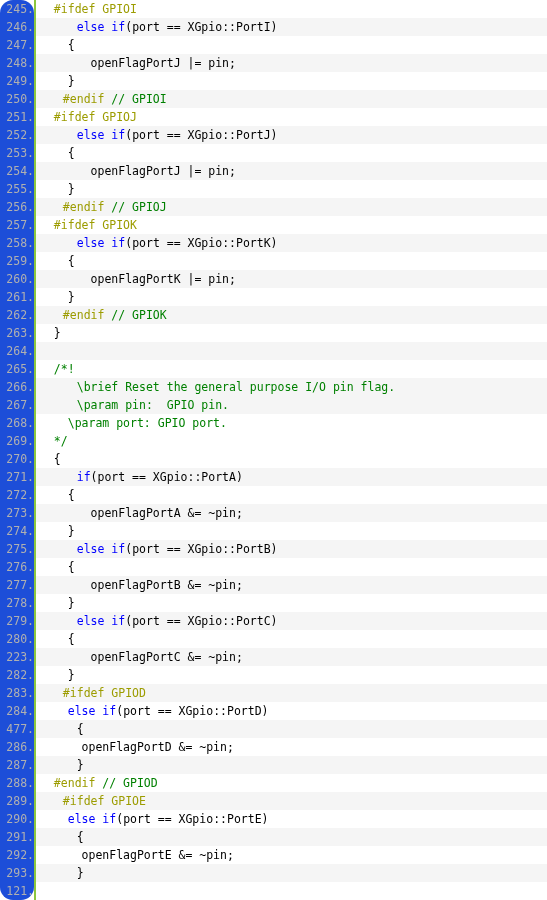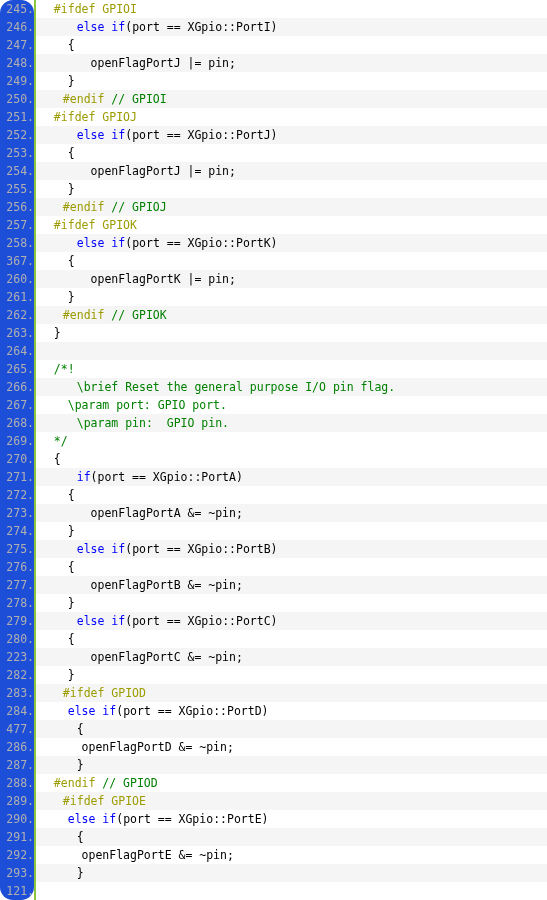--- a/index.html
+++ b/index.html
@@ -56,21 +56,21 @@
       <div class="ln">249.</div>
       <div class="ln">250.</div>
       <div class="ln">251.</div>
       <div class="ln">252.</div>
       <div class="ln">253.</div>
       <div class="ln">254.</div>
       <div class="ln">255.</div>
       <div class="ln">256.</div>
       <div class="ln">257.</div>
       <div class="ln">258.</div>
-      <div class="ln">367.</div>
+      <div class="ln">259.</div>
       <div class="ln">260.</div>
       <div class="ln">261.</div>
       <div class="ln">262.</div>
       <div class="ln">263.</div>
       <div class="ln">264.</div>
       <div class="ln">265.</div>
       <div class="ln">266.</div>
       <div class="ln">267.</div>
       <div class="ln">268.</div>
       <div class="ln">269.</div>
@@ -116,22 +116,22 @@
       <div class="line even">  <span class="tok-label">#ifdef GPIOK</span></div>
       <div class="line odd">    <span class="tok-keyword">else</span><span class="tok-plain"> </span><span class="tok-keyword">if</span><span class="tok-plain">(port == XGpio::PortK)</span></div>
       <div class="line even">    <span class="tok-plain">{</span></div>
       <div class="line odd">      <span class="tok-plain">openFlagPortK |= pin;</span></div>
       <div class="line even">    <span class="tok-plain">}</span></div>
       <div class="line odd">  <span class="tok-label">#endif </span><span class="tok-comment">// GPIOK</span></div>
       <div class="line even">  <span class="tok-plain">}</span></div>
       <div class="line odd"><span class="tok-plain"></span></div>
       <div class="line even">  <span class="tok-doc">/*!</span></div>
       <div class="line odd">    <span class="tok-doc">\brief Reset the general purpose I/O pin flag.</span></div>
+      <div class="line odd">    <span class="tok-doc">\param pin:  GPIO pin.</span></div>
       <div class="line even">    <span class="tok-doc">\param port: GPIO port.</span></div>
-      <div class="line odd">    <span class="tok-doc">\param pin:  GPIO pin.</span></div>
       <div class="line even">  <span class="tok-doc">*/</span></div>
       <div class="line even">  <span class="tok-plain">{</span></div>
       <div class="line odd">    <span class="tok-keyword">if</span><span class="tok-plain">(port == XGpio::PortA)</span></div>
       <div class="line even">    <span class="tok-plain">{</span></div>
       <div class="line odd">      <span class="tok-plain">openFlagPortA &amp;= ~pin;</span></div>
       <div class="line even">    <span class="tok-plain">}</span></div>
       <div class="line odd">    <span class="tok-keyword">else</span><span class="tok-plain"> </span><span class="tok-keyword">if</span><span class="tok-plain">(port == XGpio::PortB)</span></div>
       <div class="line even">    <span class="tok-plain">{</span></div>
       <div class="line odd">      <span class="tok-plain">openFlagPortB &amp;= ~pin;</span></div>
       <div class="line even">    <span class="tok-plain">}</span></div>

